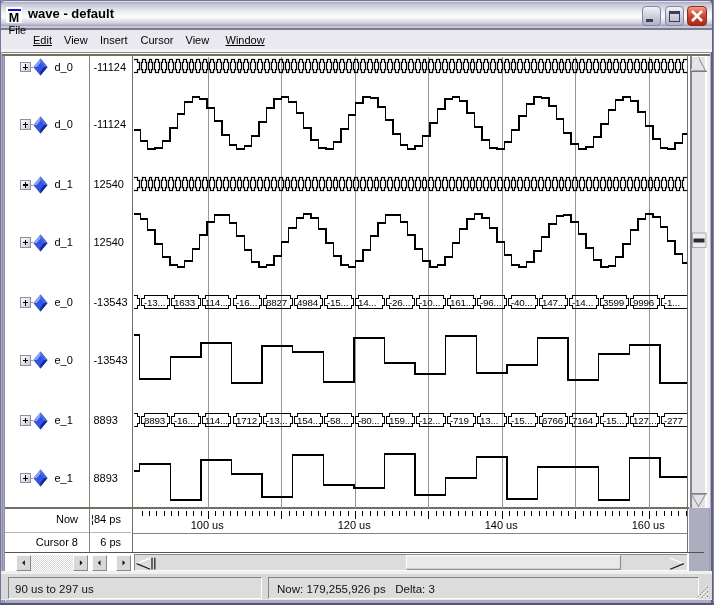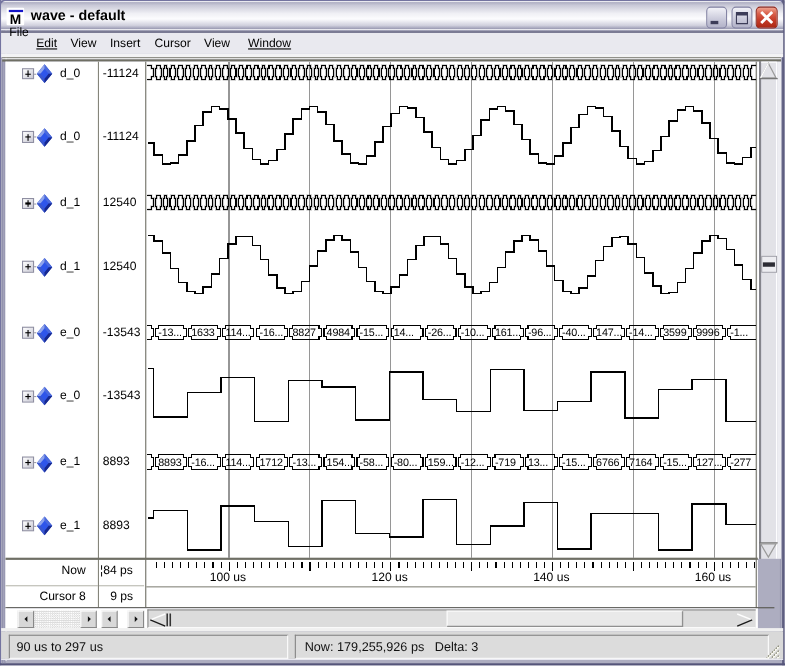--- a/index.html
+++ b/index.html
@@ -175,23 +175,23 @@
 <polygon points="7.5,0.5 14.5,9 7.5,9" fill="#4a6ade"></polygon>
 <polygon points="7.5,0.5 0.5,9 7.5,9" fill="#8fa4ec"></polygon>
 <polygon points="7.5,17.5 0.5,9 7.5,9" fill="#3a57cf"></polygon>
 <polygon points="7.5,17.5 14.5,9 7.5,9" fill="#16288f"></polygon>
 <polygon points="7.5,4.5 11.2,9 7.5,13.5 3.8,9" fill="#2e55ea"></polygon>
 </svg>
 <div class="abs" style="left:54.5px;top:471.5px;font-size:11px;color:#000;">e_1</div>
 <div class="abs" style="left:93.4px;top:471.5px;font-size:11px;color:#000;">8893</div>
 
 <div class="abs" style="left:5px;top:513px;width:73px;height:13px;font-size:11px;text-align:right;">Now</div>
-<div class="abs" style="left:91px;top:513px;width:30px;height:13px;font-size:11px;text-align:left;">¦84 ps</div>
+<div class="abs" style="left:91px;top:513px;width:30px;height:13px;font-size:11px;text-align:center;">¦84 ps</div>
 <div class="abs" style="left:5px;top:536px;width:73px;height:13px;font-size:11px;text-align:right;">Cursor 8</div>
-<div class="abs" style="left:91px;top:536px;width:30px;height:13px;font-size:11px;text-align:right;">9 ps</div>
+<div class="abs" style="left:91px;top:536px;width:30px;height:13px;font-size:11px;text-align:right;">6 ps</div>
 
 <svg class="abs" style="left:0;top:0;" width="714" height="605" viewBox="0 0 714 605">
 <line x1="208.20" y1="56.50" x2="208.20" y2="507.50" stroke="#969696" stroke-width="1.0" shape-rendering="crispEdges"></line>
 <line x1="281.70" y1="56.50" x2="281.70" y2="507.50" stroke="#969696" stroke-width="1.0" shape-rendering="crispEdges"></line>
 <line x1="355.20" y1="56.50" x2="355.20" y2="507.50" stroke="#969696" stroke-width="1.0" shape-rendering="crispEdges"></line>
 <line x1="428.70" y1="56.50" x2="428.70" y2="507.50" stroke="#969696" stroke-width="1.0" shape-rendering="crispEdges"></line>
 <line x1="502.20" y1="56.50" x2="502.20" y2="507.50" stroke="#969696" stroke-width="1.0" shape-rendering="crispEdges"></line>
 <line x1="575.70" y1="56.50" x2="575.70" y2="507.50" stroke="#969696" stroke-width="1.0" shape-rendering="crispEdges"></line>
 <line x1="649.20" y1="56.50" x2="649.20" y2="507.50" stroke="#969696" stroke-width="1.0" shape-rendering="crispEdges"></line>
 <path d="M 133.9 59.5 H 137.5 V 62.1 H 139.5 V 69.9 H 137.5 V 72.5 H 133.9" stroke="#000" stroke-width="2.0" fill="none" stroke-opacity="0.22"></path>

